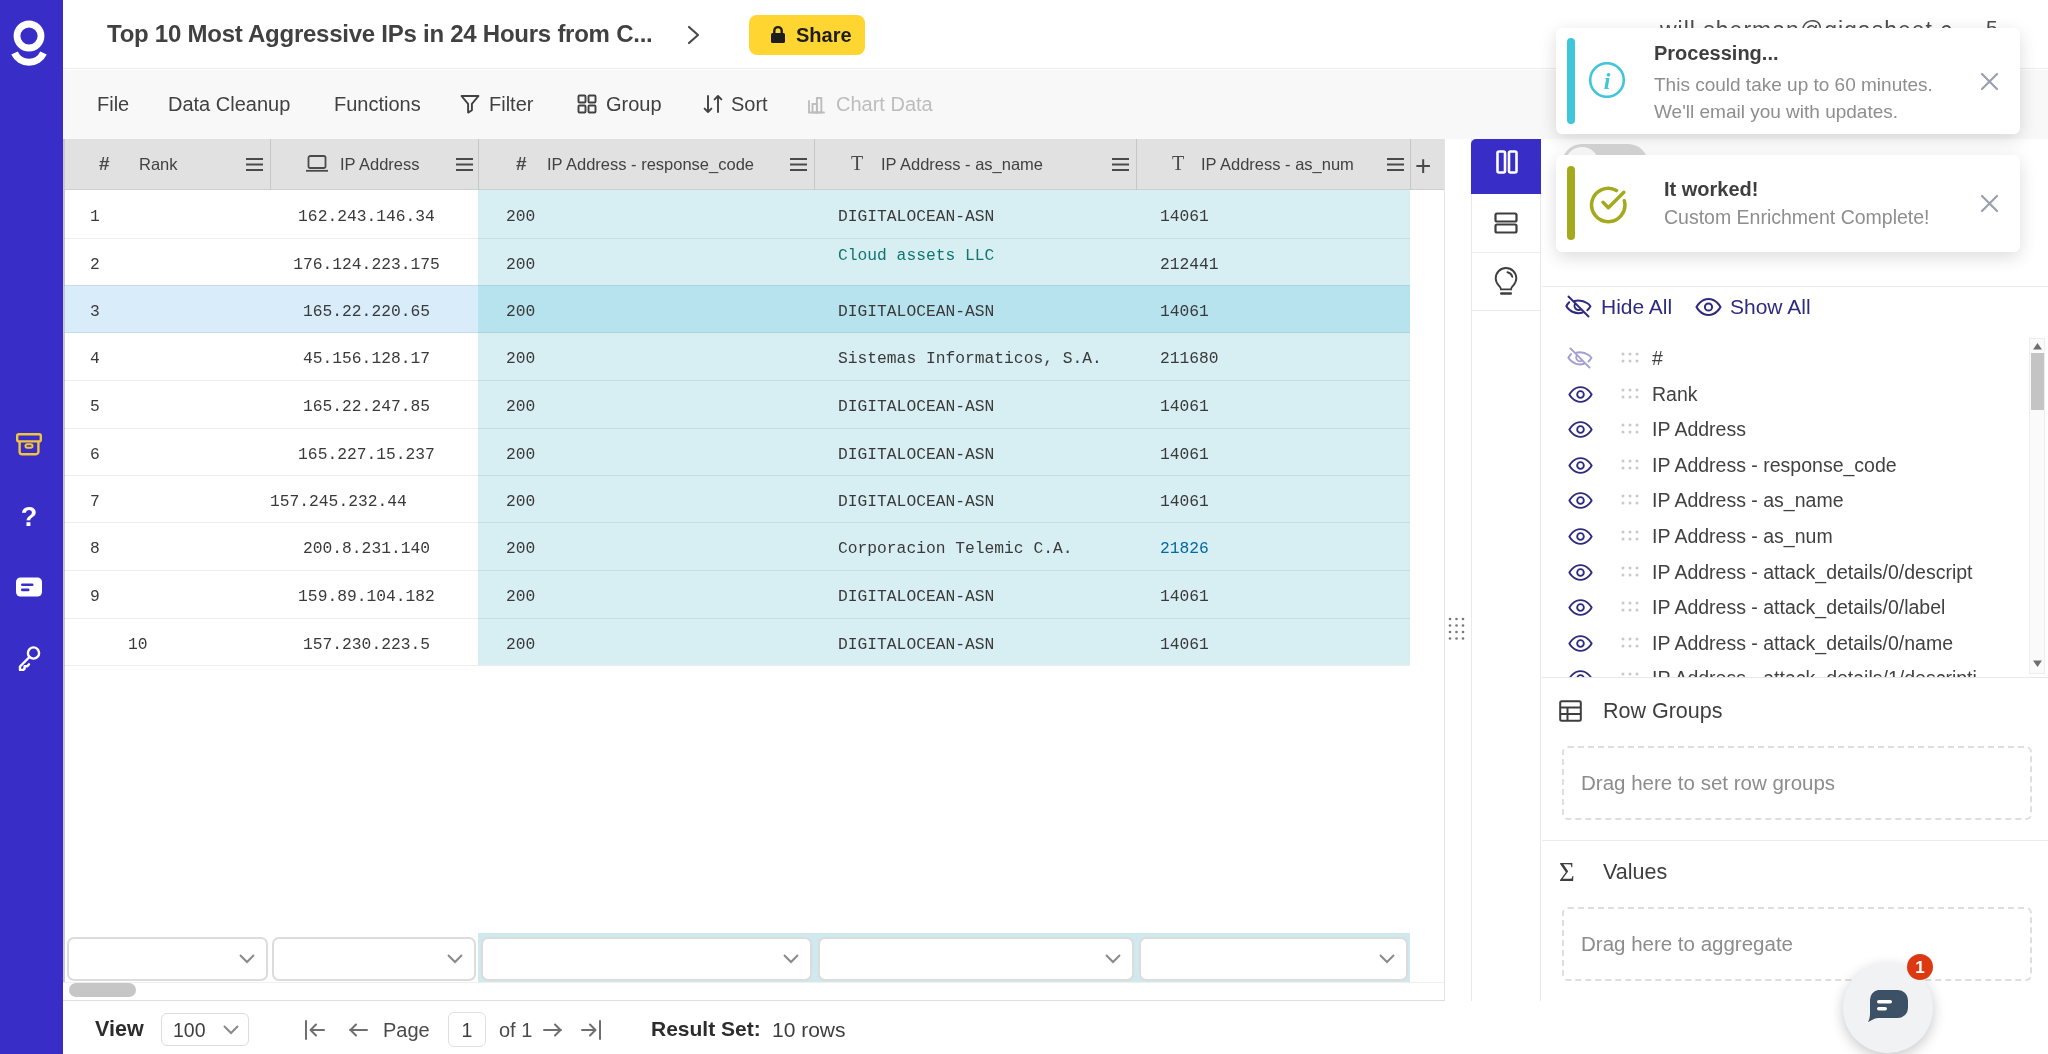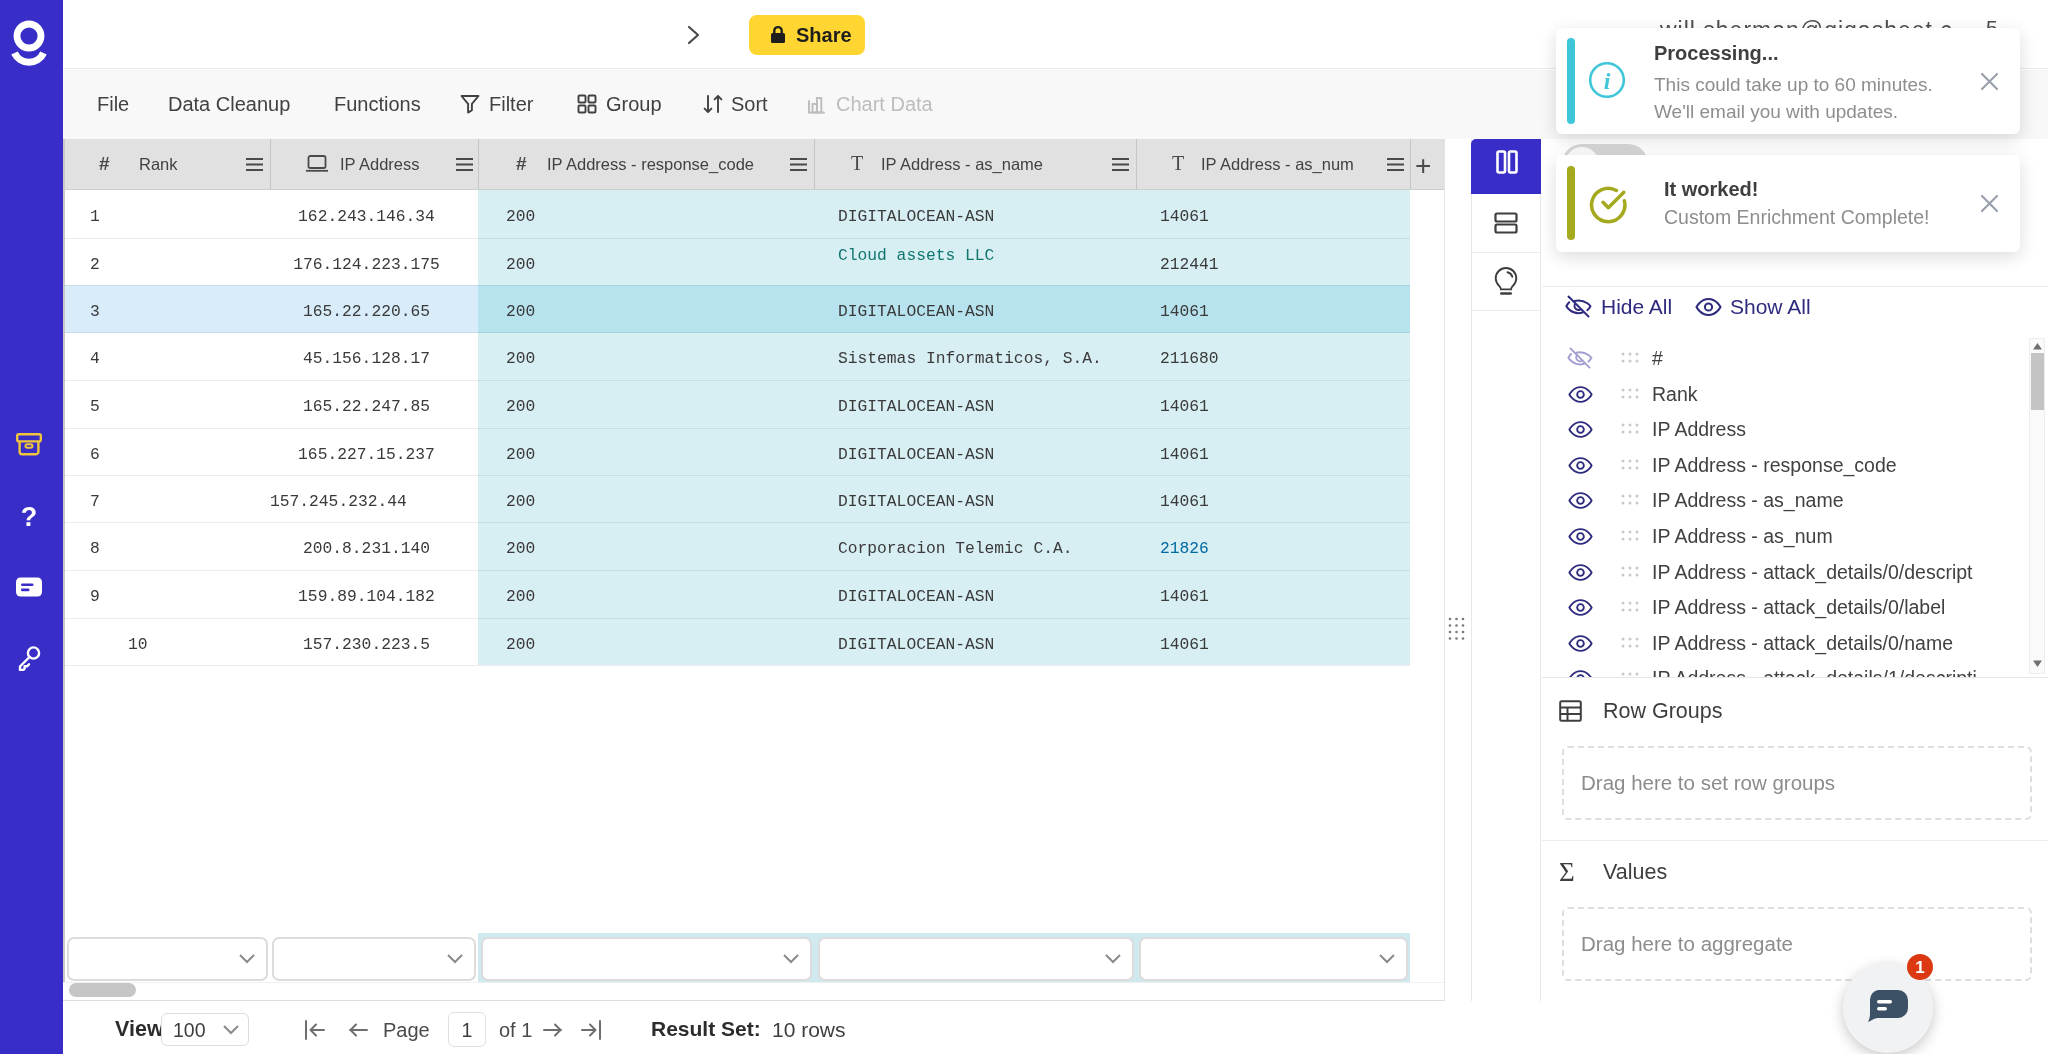--- a/index.html
+++ b/index.html
@@ -32,20 +32,21 @@
     <rect x="6" y="9.5" width="12.5" height="2.6" rx="1.3" fill="#382dc7"></rect>
     <rect x="6" y="14.6" width="8.5" height="2.6" rx="1.3" fill="#382dc7"></rect>
   </svg>
 
   <svg class="abs" style="left:14px;top:643px;" width="30" height="30" viewBox="0 0 30 30">
     <circle cx="19.5" cy="10" r="5.6" fill="none" stroke="#fff" stroke-width="2.4"></circle>
     <path d="M15.5 14 L6 23.5 v3.4 h3.4 l1.2-1.2 v-2.4 h2.4 l2-2" fill="none" stroke="#fff" stroke-width="2.4" stroke-linejoin="round" stroke-linecap="round"></path>
   </svg>
 
   <div class="abs" style="left:63px;top:0;width:1985px;height:69px;background:#fff;border-bottom:1px solid #ebebeb;"></div>
+  <div class="abs" style="left:107px;top:20px;font-size:24px;font-weight:700;color:#414141;letter-spacing:-0.25px;">Top 10 Most Aggressive IPs in 24 Hours from C...</div>
   <svg class="abs" style="left:682px;top:24px;" width="22" height="22" viewBox="0 0 22 22">
     <path d="M7 3 L16 11 L7 19" fill="none" stroke="#4a4a4a" stroke-width="2.2" stroke-linecap="round" stroke-linejoin="round"></path>
   </svg>
   <div class="abs" style="left:749px;top:15px;width:116px;height:40px;background:#ffd631;border-radius:8px;"></div>
   <svg class="abs" style="left:768px;top:25px;" width="20" height="20" viewBox="0 0 20 20">
     <rect x="3" y="8" width="14" height="10" rx="1.6" fill="#1d1d1d"></rect>
     <path d="M6.3 8 V5.8 a3.7 3.7 0 0 1 7.4 0 V8" fill="none" stroke="#1d1d1d" stroke-width="2.4"></path>
   </svg>
   <div class="abs" style="left:796px;top:24px;font-size:20px;font-weight:700;color:#1d1d1d;">Share</div>
 
@@ -446,21 +447,21 @@
 
   <div class="abs" style="left:1559px;top:857px;font-size:27px;color:#3e3e3e;font-family:'Liberation Serif',serif;">Σ</div>
   <div class="abs" style="left:1603px;top:860px;font-size:21.5px;color:#3e3e3e;">Values</div>
   <div class="abs" style="left:1562px;top:907px;width:470px;height:74px;border:2px dashed #dedede;border-radius:6px;"></div>
   <div class="abs" style="left:1581px;top:932px;font-size:20.5px;color:#8c8c8c;">Drag here to aggregate</div>
 
   <div class="abs" style="left:1444px;top:1010px;width:604px;height:1px;background:#e0e0e0;"></div>
 
   <div class="abs" style="left:63px;top:1001px;width:1985px;height:53px;background:#fff;"></div>
   <div class="abs" style="left:63px;top:1000px;width:1381px;height:1px;background:#dedede;"></div>
-  <div class="abs" style="left:95px;top:1017px;font-size:21.5px;font-weight:700;color:#2c2c2c;margin-left:20px;">View</div>
+  <div class="abs" style="left:95px;top:1017px;font-size:21.5px;font-weight:700;color:#2c2c2c;">View</div>
   <div class="abs" style="left:161px;top:1013px;width:88px;height:33px;background:#fff;border:1px solid #dcdcdc;border-radius:6px;"></div>
   <div class="abs" style="left:173px;top:1019px;font-size:19.5px;color:#3e3e3e;">100</div>
   <svg class="abs" style="left:222px;top:1024px;" width="18" height="12" viewBox="0 0 18 12">
       <path d="M2 2 L9 9 L16 2" fill="none" stroke="#8a8a8a" stroke-width="2"></path>
     </svg>
   <svg class="abs" style="left:303px;top:1019px;" width="24" height="22" viewBox="0 0 24 22">
     <path d="M3 2 V20 M21 11 H8 M13 5.5 L7.5 11 L13 16.5" fill="none" stroke="#6e6e6e" stroke-width="2" stroke-linecap="round" stroke-linejoin="round"></path>
   </svg>
   <svg class="abs" style="left:346px;top:1019px;" width="24" height="22" viewBox="0 0 24 22">
     <path d="M21 11 H4 M10 5.5 L4.5 11 L10 16.5" fill="none" stroke="#6e6e6e" stroke-width="2" stroke-linecap="round" stroke-linejoin="round"></path>

